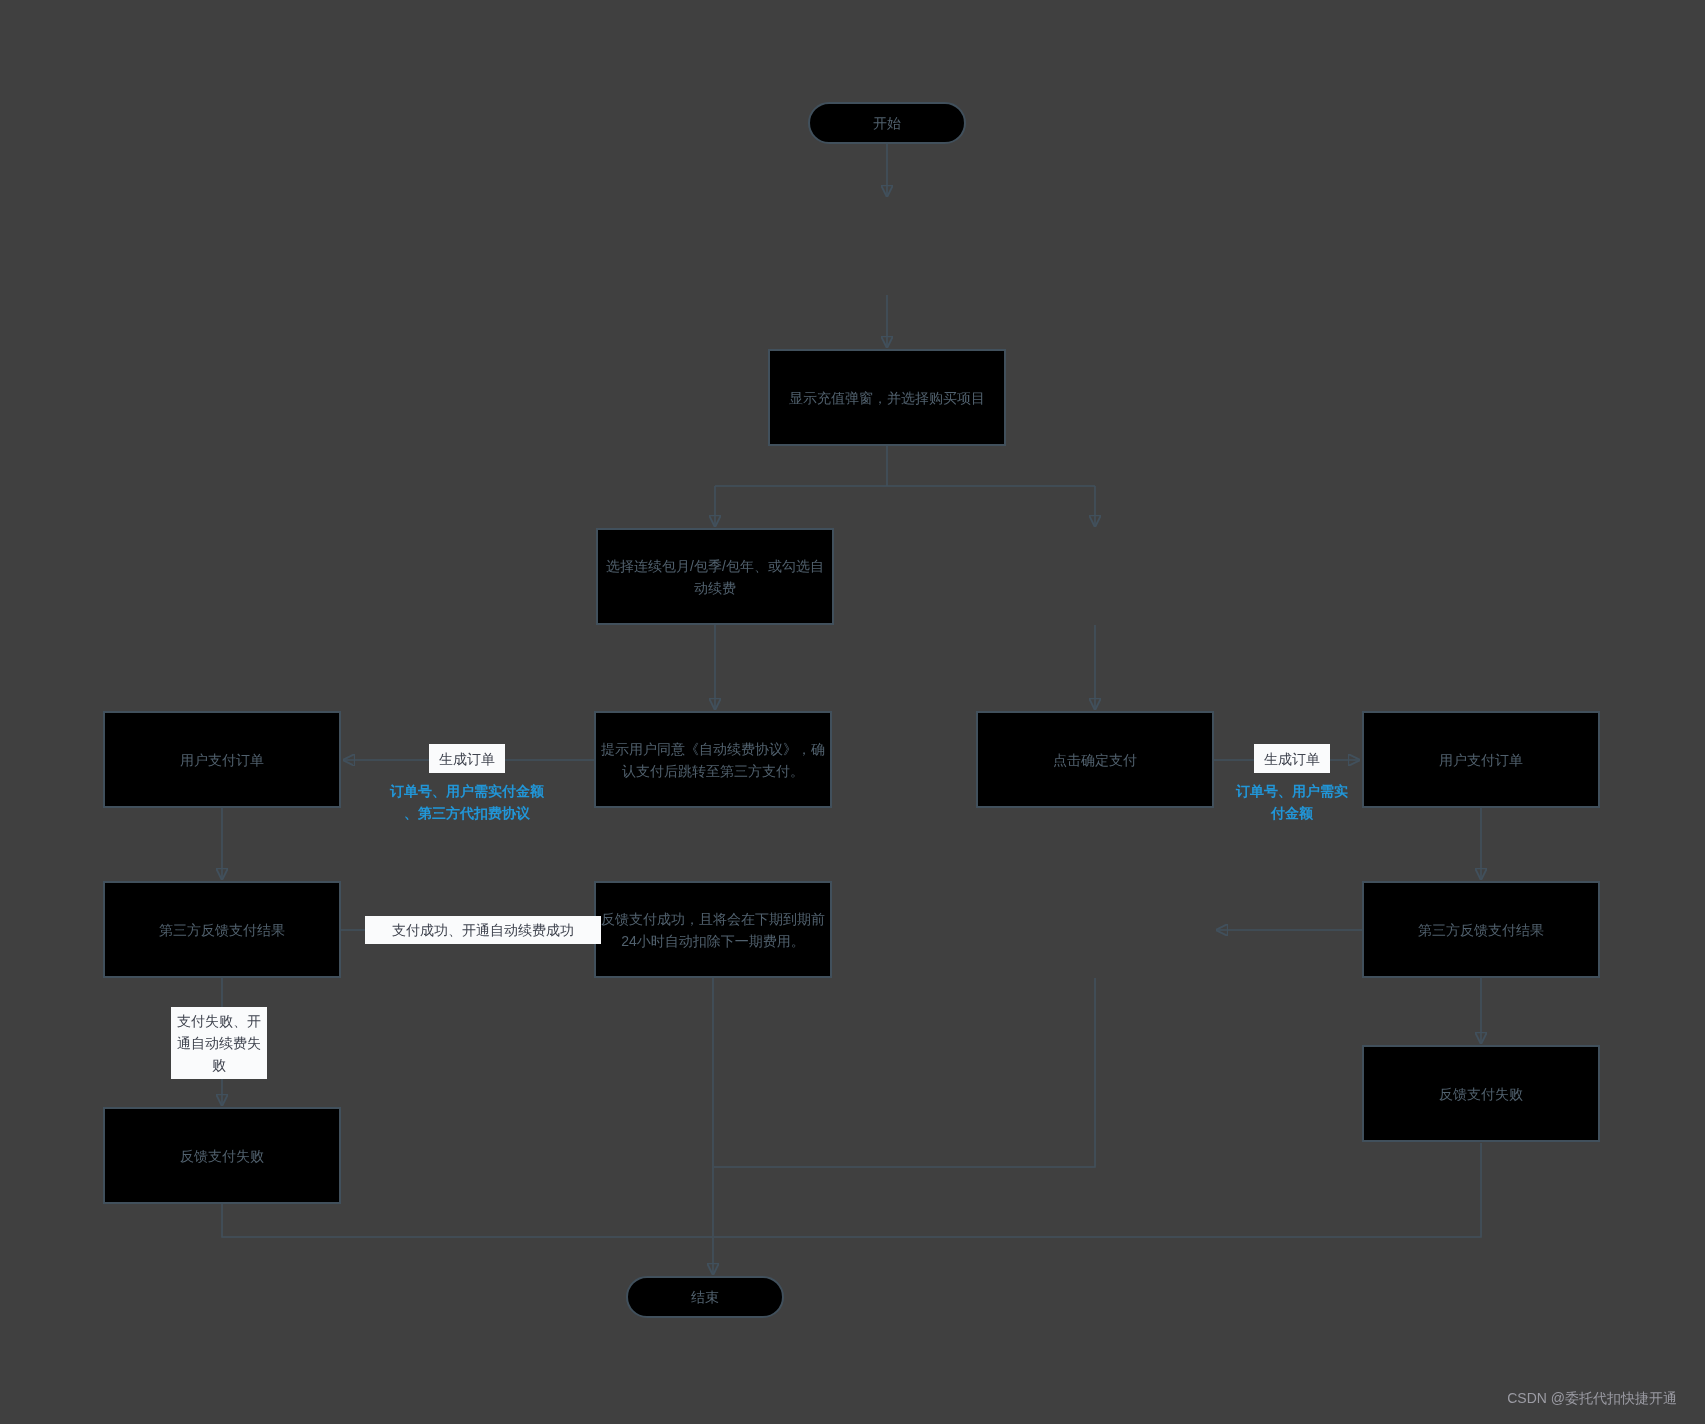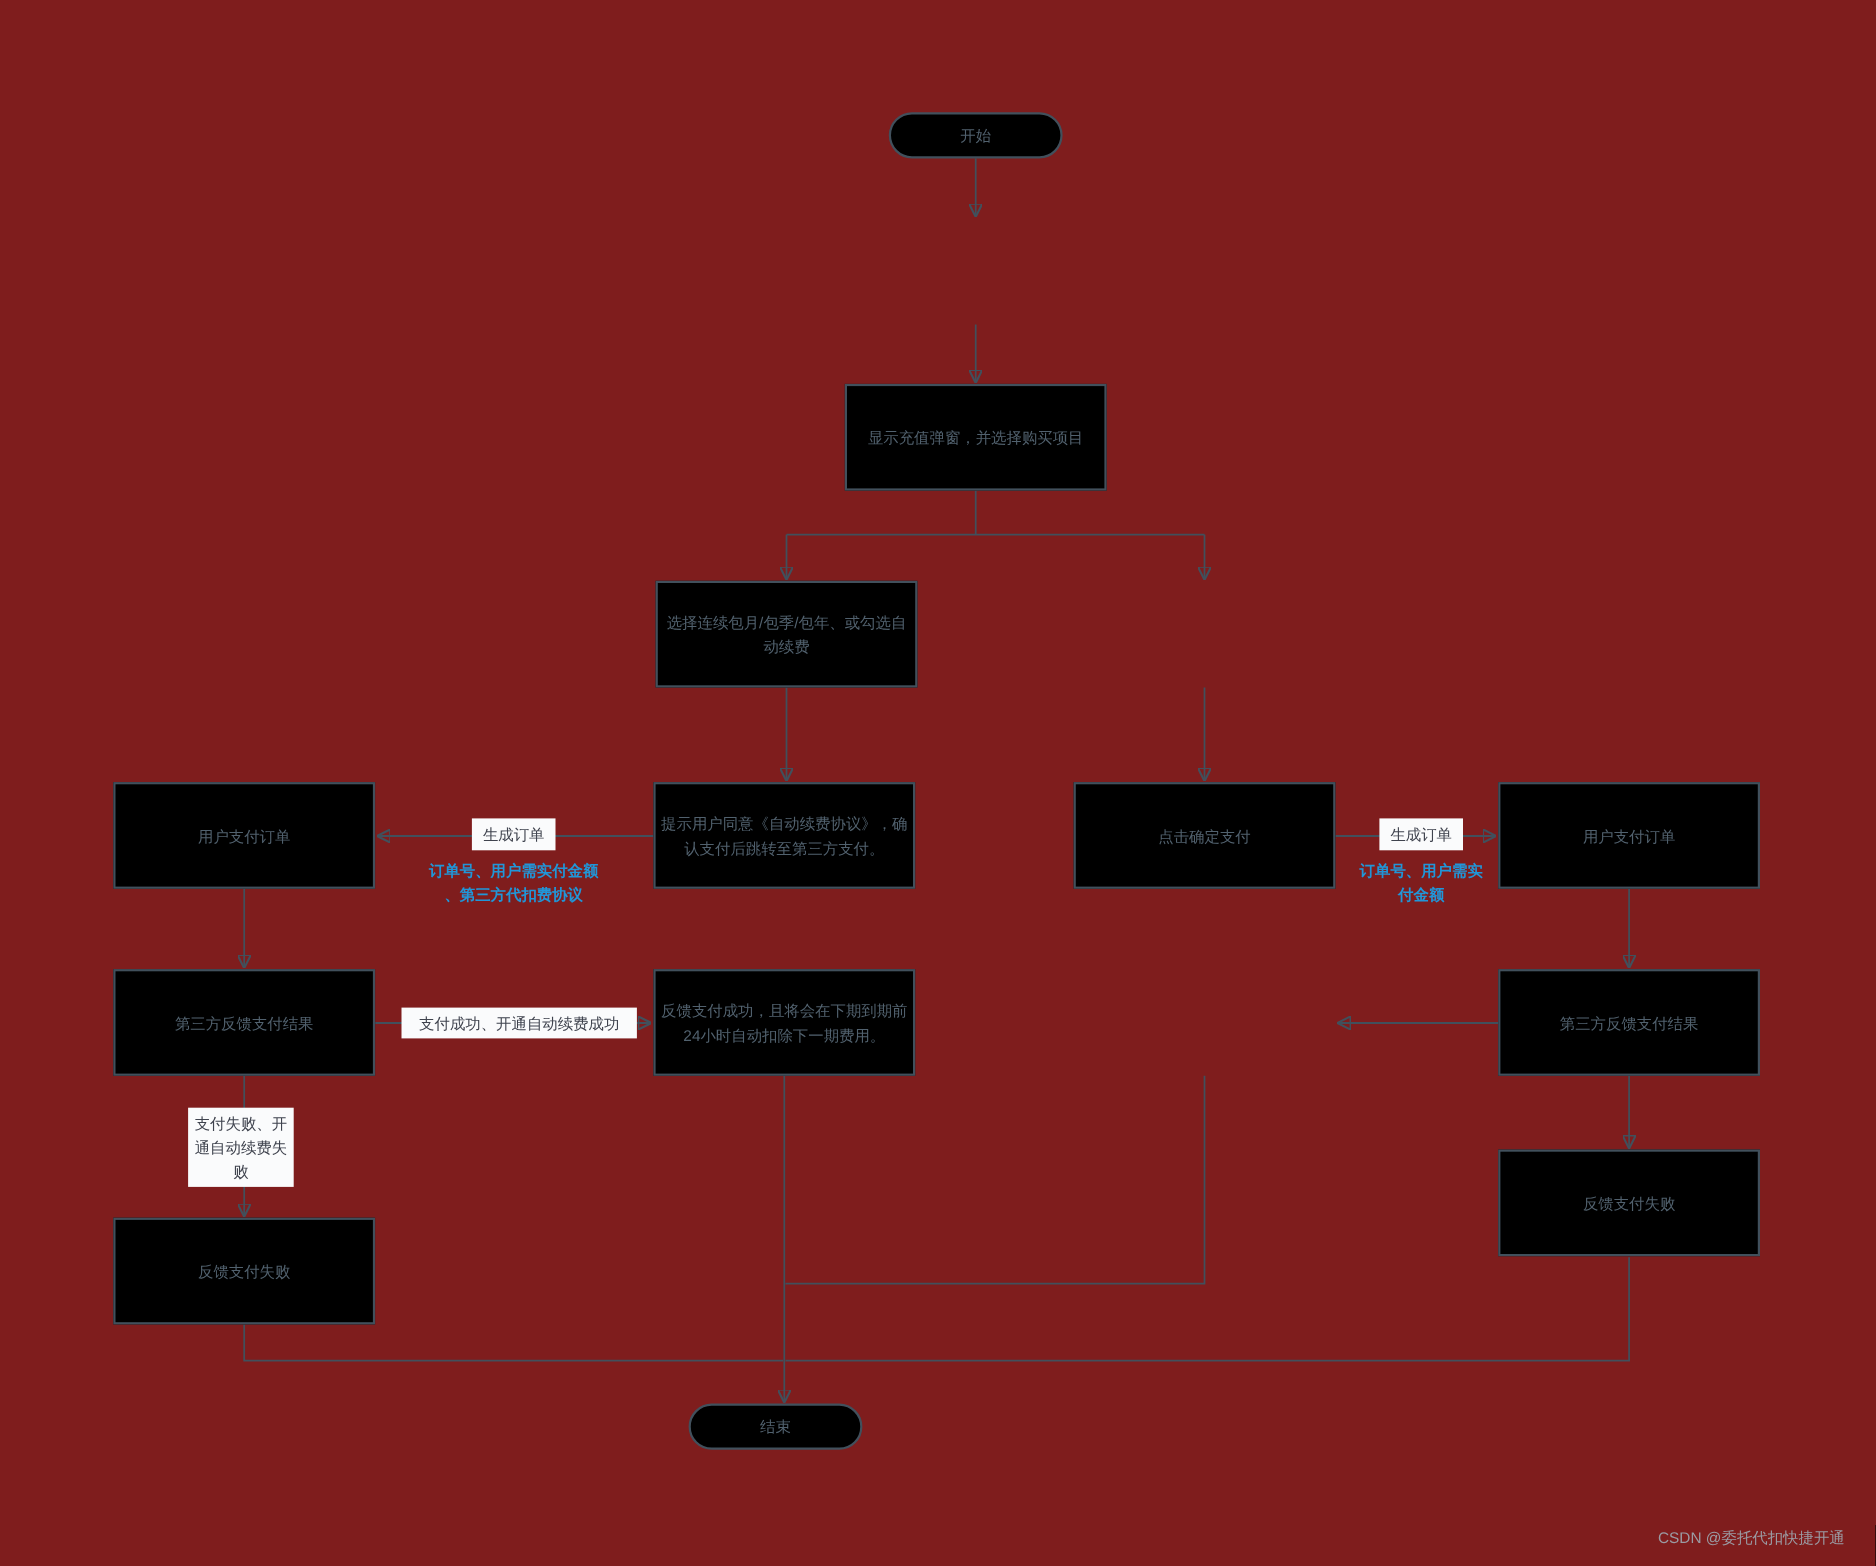--- a/index.html
+++ b/index.html
@@ -1,19 +1,19 @@
 <!DOCTYPE html>
 <html><head>
 <meta charset="utf-8">
 <style>
   html,body{margin:0;padding:0;background:#000;}
   #canvas{
     position:relative;
     width:1705px;height:1424px;
-    background:#7f1d1d;
+    background:#404040;
     font-family:"Liberation Sans","DejaVu Sans",sans-serif;
     overflow:hidden;
   }
   .node{
     position:absolute;
     box-sizing:border-box;
     border:2px solid #41505c;
     color:#51616e;
     background:#000000;
     display:flex;align-items:center;justify-content:center;
@@ -115,21 +115,21 @@
   <div class="edge-label" style="left:429px;top:744px;width:76px;height:29px;">生成订单</div>
 
   <div class="edge-label" style="left:1254px;top:744px;width:76px;height:29px;">生成订单</div>
 
   <div class="blue-note" style="left:387px;top:780px;width:160px;">订单号、用户需实付金额
 、第三方代扣费协议</div>
 
   <div class="blue-note" style="left:1233px;top:780px;width:118px;">订单号、用户需实
 付金额</div>
 
-  <div class="edge-label" style="left:365px;top:916px;width:214px;height:28px;">支付成功、开通自动续费成功</div>
+  <div class="edge-label" style="left:365px;top:916px;width:236px;height:28px;">支付成功、开通自动续费成功</div>
 
   <div class="edge-label" style="left:171px;top:1007px;width:96px;height:72px;">支付失败、开
 通自动续费失
 败</div>
 
   <div class="watermark">CSDN @委托代扣快捷开通</div>
 
 </div>
 
 </body></html>

